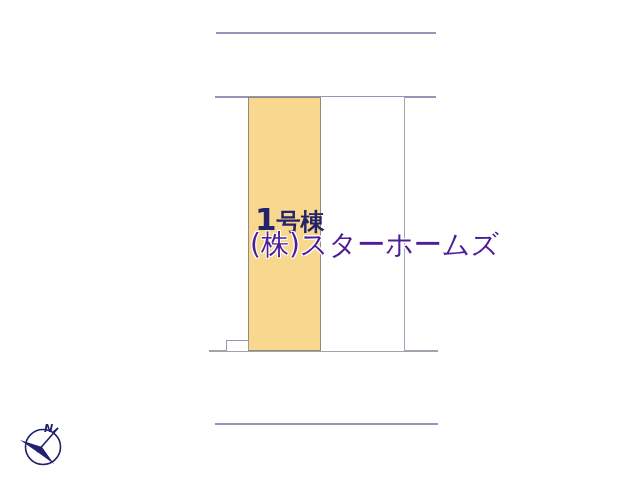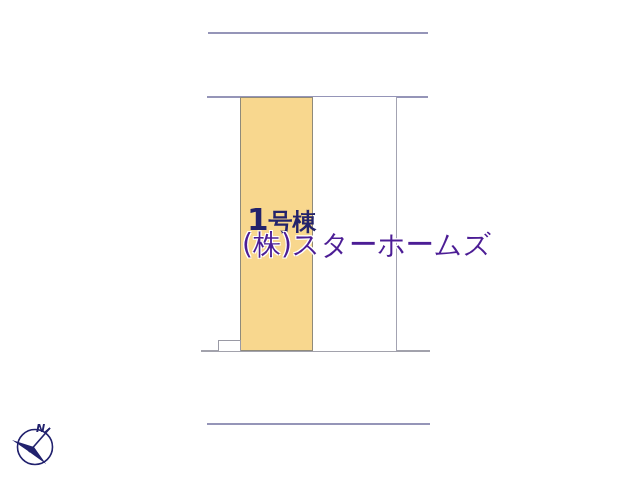--- a/index.html
+++ b/index.html
@@ -1,18 +1,18 @@
 <!DOCTYPE html>
 <html><head>
 <meta charset="utf-8">
 <style>
   * { margin:0; padding:0; box-sizing:border-box; }
   html,body { width:640px; height:480px; background:#ffffff; overflow:hidden;
               font-family:"DejaVu Sans","Liberation Sans",sans-serif; }
-  .canvas { position:absolute; left:0; top:0; width:565px; height:480px; background:#ffffff;text-align:center; }
+  .canvas { position:absolute; left:8px; top:0; width:565px; height:480px; background:#ffffff;text-align:center; }
 
   
   .hline { position:absolute; height:2px; background:#9595b8; }
   .hline-a { left:208px; top:32px;  width:220px; }
   .hline-b { left:207px; top:96px;  width:221px; }
   .hline-c { left:201px; top:350px; width:229px; background:#a2a2ac; }
   .hline-d { left:207px; top:423px; width:223px; }
   .vline-r { position:absolute; left:395px; top:97px; width:2px; height:254px; background:#a3a3b2; }
 
   

